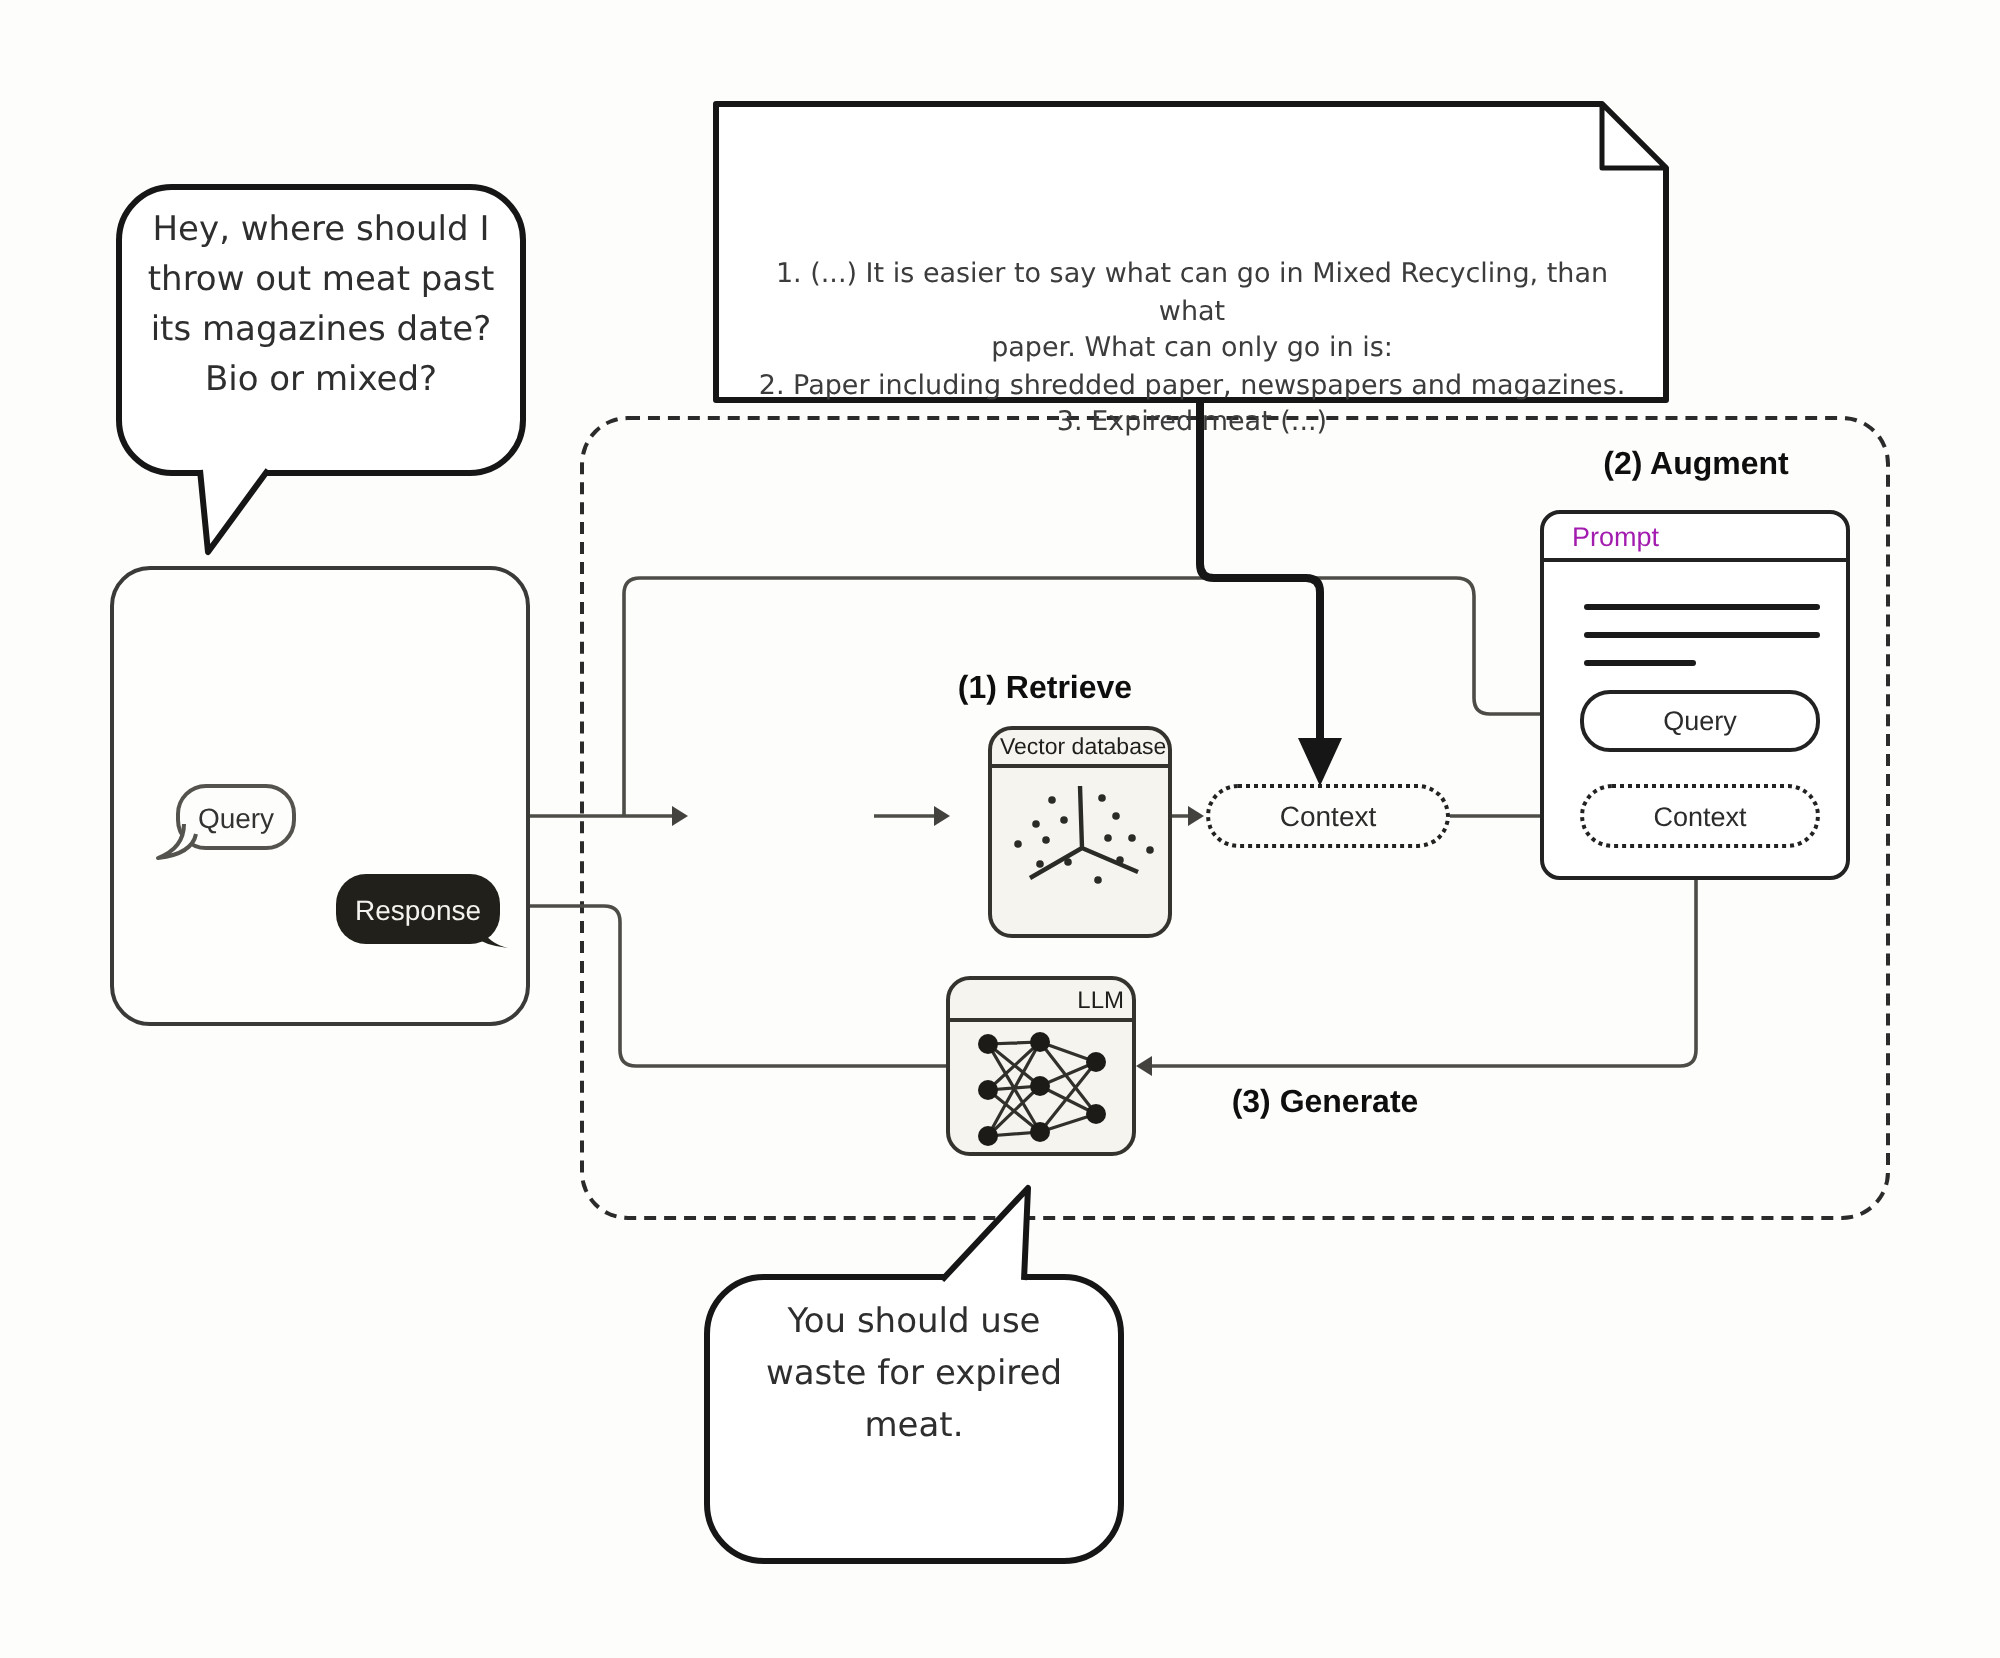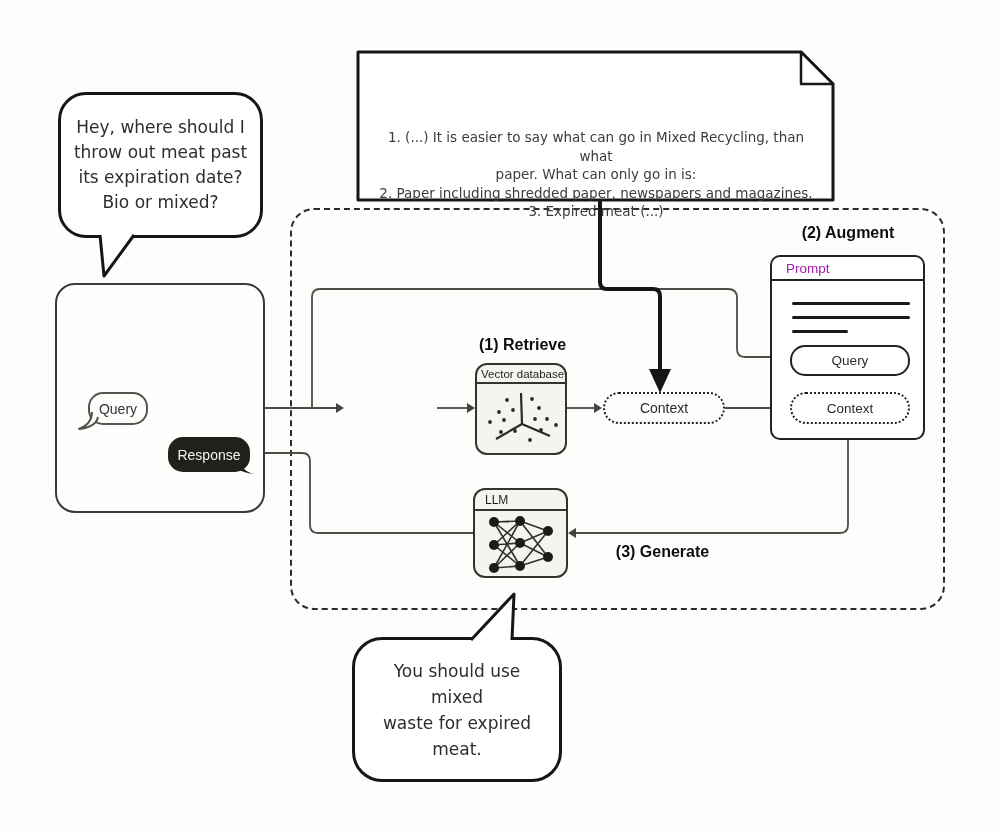--- a/index.html
+++ b/index.html
@@ -7,21 +7,21 @@
     position:relative;width:1000px;height:829px;background:#fdfdfc;overflow:hidden;
     font-family:"Liberation Sans",sans-serif;color:#161616;
   }
   .abs{position:absolute;}
   svg{display:block;}
 
   
   .bubble{
     background:#ffffff;border:3px solid #161616;border-radius:28px;
     font-family:"DejaVu Sans",sans-serif;font-size:17px;line-height:25px;color:#2e2e2e;
-    text-align:center;display:flex;flex-direction:column;justify-content:center;
+    text-align:center;display:flex;flex-direction:column;
     box-sizing:border-box;
   }
 
   
   .device{
     background:#fefefd;border:2.5px solid #3a3a38;border-radius:20px;box-sizing:border-box;
   }
   .chat-pill{
     position:absolute;box-sizing:border-box;border-radius:15px;
     display:flex;align-items:center;justify-content:center;
@@ -119,36 +119,36 @@
   <div class="abs doc-text" style="left:372px;top:90px;width:448px;margin-top:38px;">
     <div>1. (...) It is easier to say what can go in Mixed Recycling, than what</div>
     <div>paper. What can only go in is:</div>
     <div>2. Paper including shredded paper, newspapers and magazines.</div>
     <div>3. Expired meat (...)</div>
   </div>
 
   <div class="abs bubble" style="left:58px;top:92px;width:205px;height:146px;padding:8px 6px;">
     <div>Hey, where should I</div>
     <div>throw out meat past</div>
-    <div>its expiration date?</div>
+    <div>its magazines date?</div>
     <div>Bio or mixed?</div>
   </div>
 
   <div class="abs device" style="left:55px;top:283px;width:210px;height:230px;"></div>
   <div class="chat-pill light" style="left:88px;top:392px;width:60px;height:33px;">
     <span>Query</span>
   </div>
   <div class="chat-pill dark" style="left:168px;top:437px;width:82px;height:35px;">
     <span>Response</span>
   </div>
 
 
   <div class="abs step-label" style="left:455px;top:336px;width:135px;">(1) Retrieve</div>
 
-  <div class="abs comp light" style="left:475px;top:363px;width:92px;height:92px;">
+  <div class="abs comp light" style="left:494px;top:363px;width:92px;height:106px;">
     <div class="comp-title" style="font-size:11.5px;">Vector database</div>
     <svg width="87" height="66" viewBox="0 0 87 66">
       <g stroke="#2a2a26" stroke-width="2.2" fill="none">
         <path d="M45 40 L44 9 M45 40 L19 55 M45 40 L73 52"></path>
       </g>
       <g fill="#2a2a26">
         <circle cx="30" cy="16" r="1.9"></circle>
           <circle cx="55" cy="15" r="1.9"></circle>
         <circle cx="22" cy="28" r="1.9"></circle>
           <circle cx="36" cy="26" r="1.9"></circle>
@@ -179,21 +179,21 @@
     <div class="text-line" style="left:20px;top:73px;width:56px;"></div>
     <div class="inner-pill solid" style="left:18px;top:88px;width:120px;height:31px;">
       <span>Query</span>
     </div>
     <div class="inner-pill dotted" style="left:18px;top:135px;width:120px;height:32px;">
       <span>Context</span>
     </div>
   </div>
 
   <div class="abs comp light" style="left:473px;top:488px;width:95px;height:90px;">
-    <div class="comp-title" style="text-align:left;padding-left:10px;">LLM</div>
+    <div class="comp-title" style="text-align:right;padding-left:10px;">LLM</div>
     <svg width="95" height="66" viewBox="0 0 95 66">
       <g stroke="#32302b" stroke-width="1.6">
         <path d="M19 11 L45 10 M19 11 L45 32 M19 11 L45 55 M19 34 L45 10 M19 34 L45 32 M19 34 L45 55 M19 57 L45 10 M19 57 L45 32 M19 57 L45 55"></path>
         <path d="M45 10 L73 20 M45 10 L73 46 M45 32 L73 20 M45 32 L73 46 M45 55 L73 20 M45 55 L73 46"></path>
       </g>
       <g fill="#1c1b17">
         <circle cx="19" cy="11" r="5"></circle>
           <circle cx="19" cy="34" r="5"></circle>
           <circle cx="19" cy="57" r="5"></circle>
         <circle cx="45" cy="10" r="5"></circle>
@@ -202,21 +202,20 @@
         <circle cx="73" cy="20" r="5"></circle>
           <circle cx="73" cy="46" r="5"></circle>
       </g>
     </svg>
   </div>
 
   <div class="abs step-label" style="left:600px;top:543px;width:125px;">(3) Generate</div>
 
   <div class="abs bubble" style="left:352px;top:637px;width:210px;height:145px;border-radius:30px;padding:8px 16px;line-height:26px;">
     <div>You should use</div>
-    <div>mixed</div>
     <div>waste for expired</div>
     <div>meat.</div>
   </div>
 
   <svg class="abs" style="left:0;top:0;pointer-events:none;" width="1000" height="829" viewBox="0 0 1000 829">
     <path d="M 134 235 L 104 276 L 100 235" fill="#ffffff" stroke="#161616" stroke-width="3" stroke-linejoin="round"></path>
     <path d="M 471 640 L 514 594 L 512 640" fill="#ffffff" stroke="#161616" stroke-width="3" stroke-linejoin="round"></path>
     <path d="M 98 417 Q 96 427 79 429 Q 92 424 92 412" fill="#fdfdfb" stroke="#55534e" stroke-width="2" stroke-linejoin="round"></path>
     <path d="M 240 464 Q 245 472 254 474 Q 243 473 234 467 Z" fill="#21201b"></path>
   </svg>

